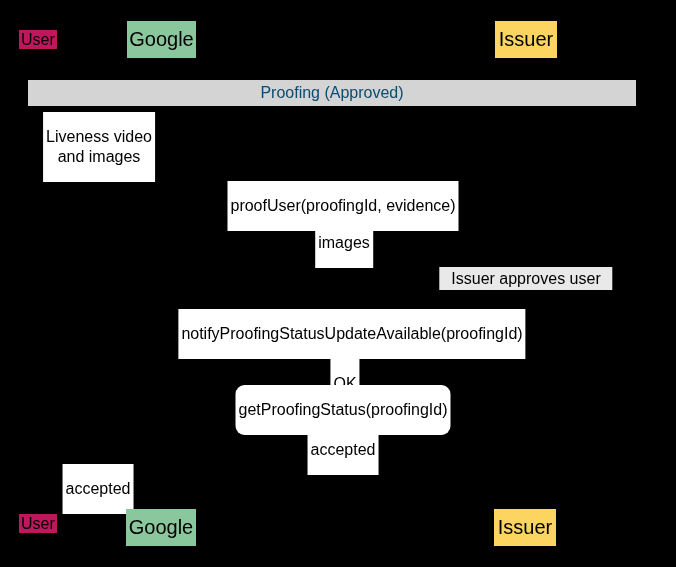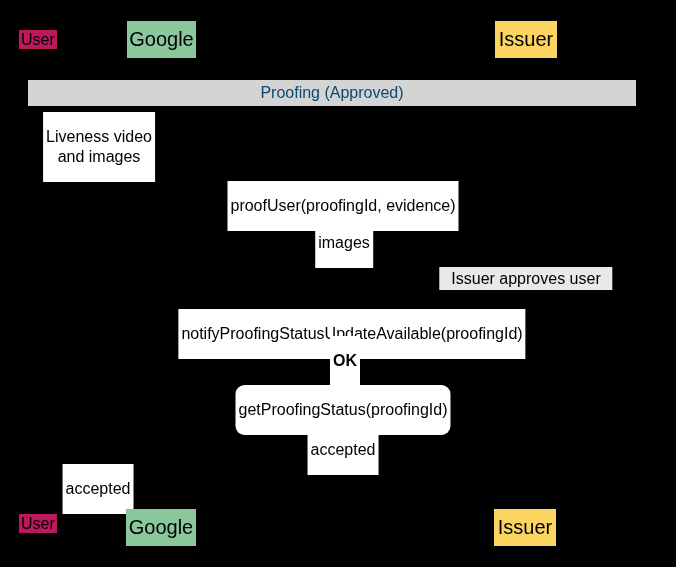--- a/index.html
+++ b/index.html
@@ -79,21 +79,21 @@
 and images</div>
 
   <div class="msg" style="left:343px; top:181px;">proofUser(proofingId, evidence)</div>
 
   <div class="msg" style="left:344px; top:218px;">images</div>
 
   <div class="note" style="left: 526px; top: 267px; background: rgb(233, 233, 233);">Issuer approves user</div>
 
   <div class="msg" style="left:352px; top:309px;">notifyProofingStatusUpdateAvailable(proofingId)</div>
 
-  <div class="msg" style="left:345px; top:336px;font-weight:bold;">OK</div>
+  <div class="msg" style="left:345px; top:359px;">OK</div>
 
   <div class="msg" style="left:343px; top:385px;border-radius:9px;">getProofingStatus(proofingId)</div>
 
   <div class="msg" style="left:343px; top:425px;">accepted</div>
 
   <div class="msg" style="left:98px; top:464px;">accepted</div>
 
   <div class="actor-label" style="left:19px; top:514px;">User</div>
 
   <div class="actor-box" style="left: 126px; top: 509px; width: 70px; height: 37px; background: rgb(139, 199, 156);">Google</div>

